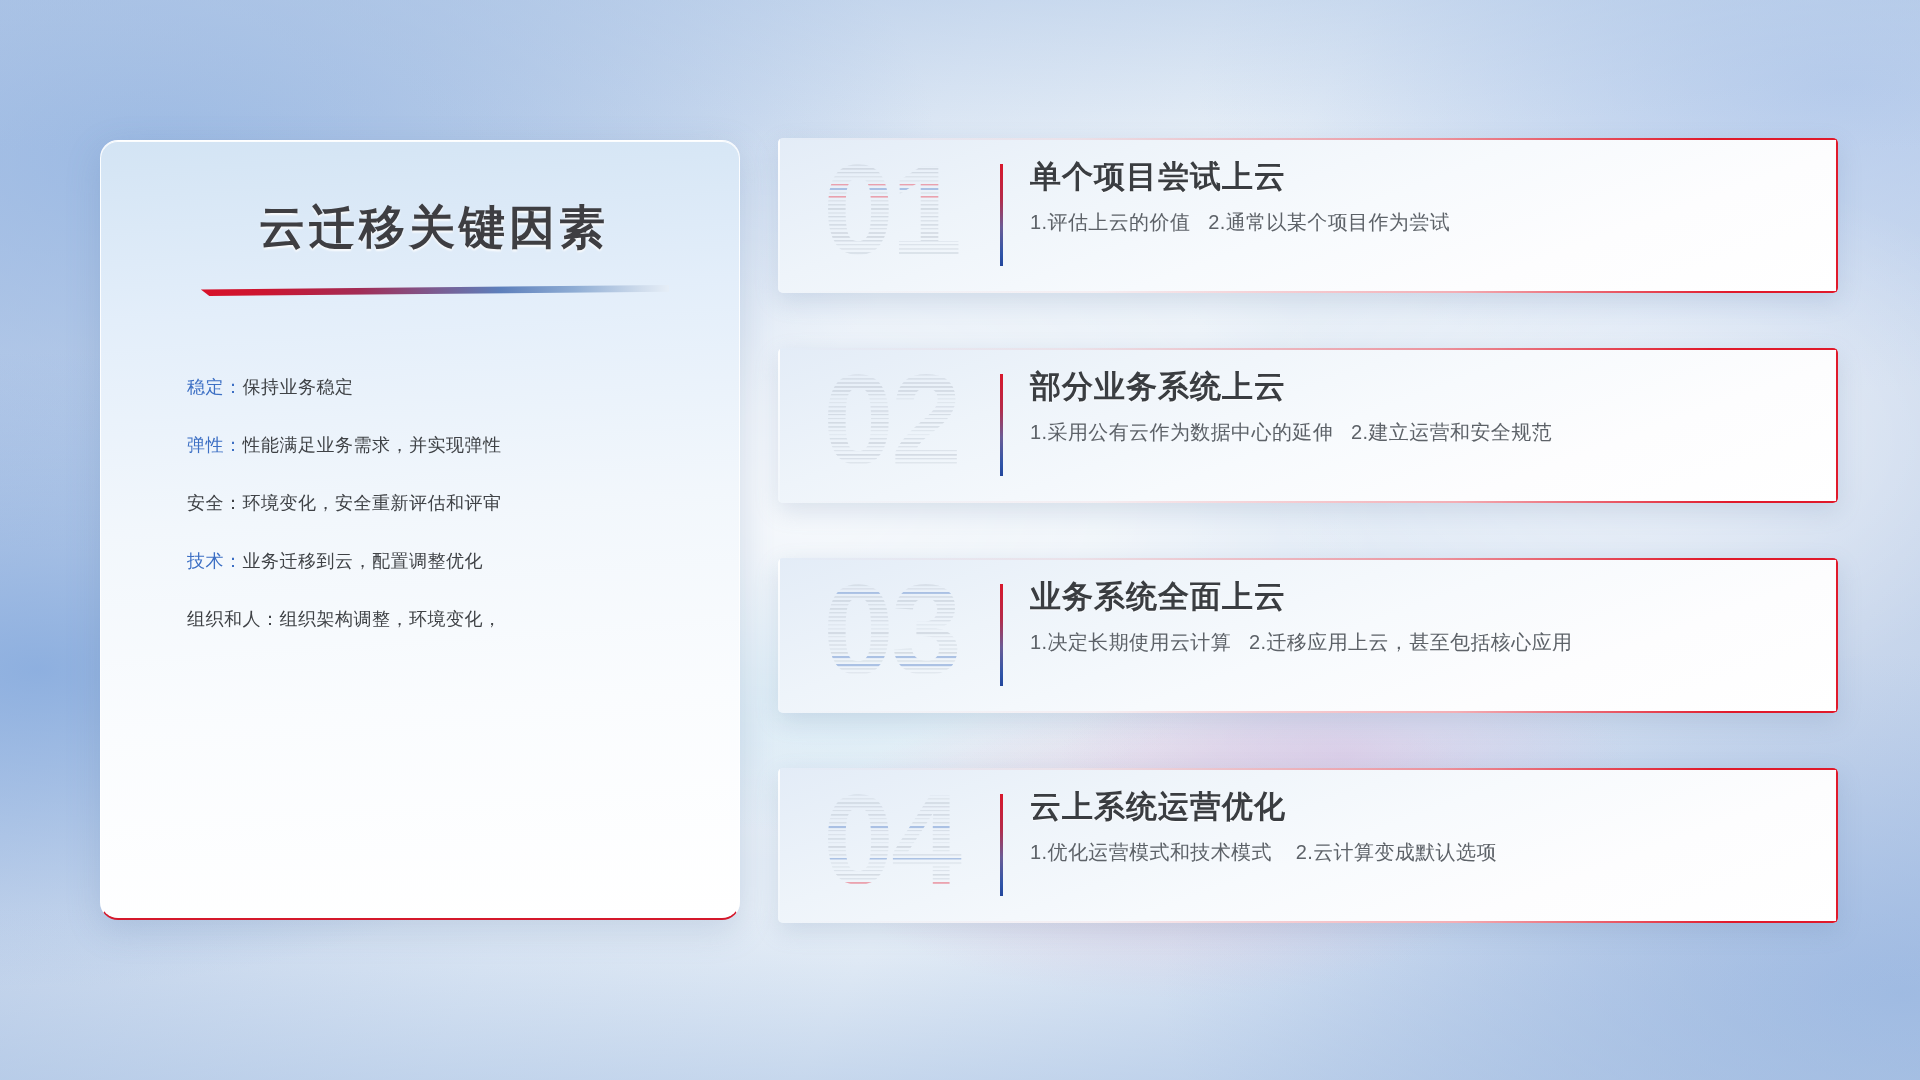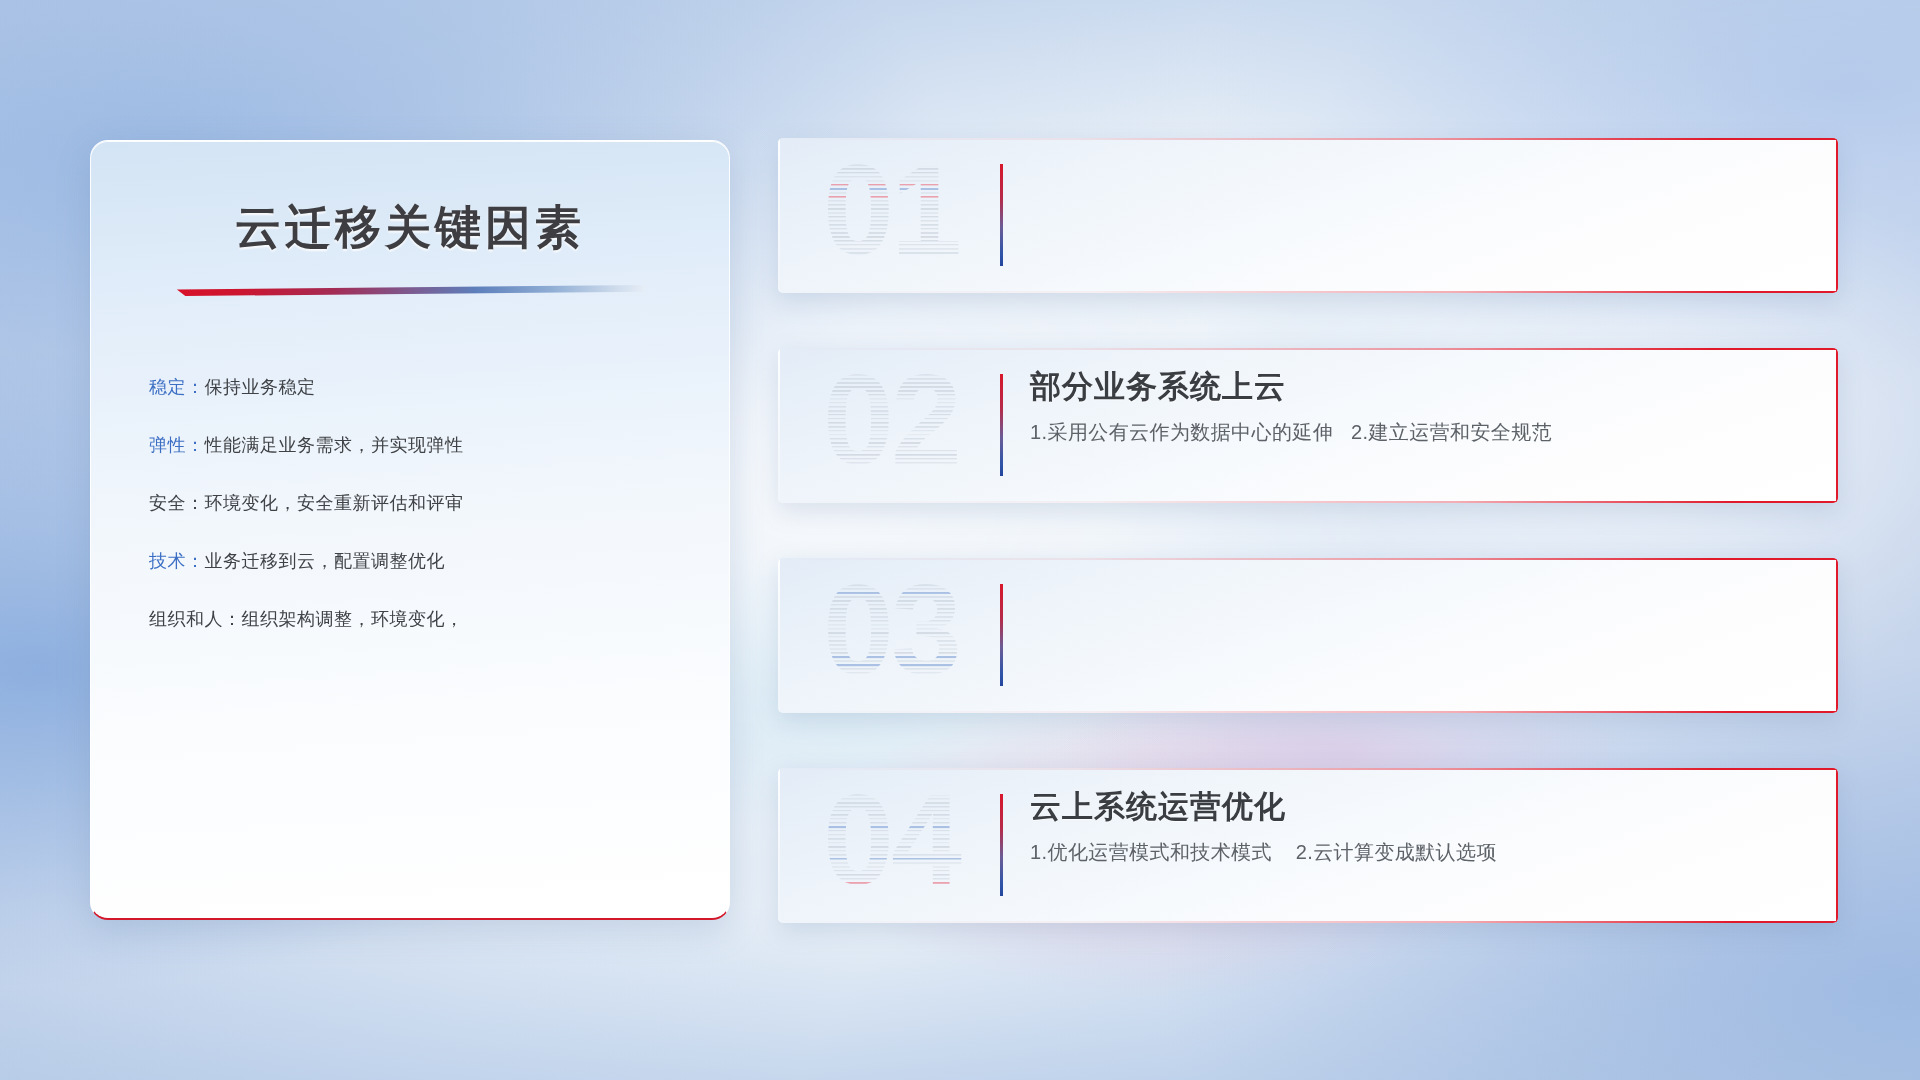--- a/index.html
+++ b/index.html
@@ -42,27 +42,28 @@
   }
   .bg-c1{
     background:radial-gradient(ellipse 24% 18% at 44% 64%, rgba(185,221,238,.55) 0%, rgba(185,221,238,0) 74%);
   }
   .bg-v{
     background:linear-gradient(180deg, rgba(171,196,229,.45) 0%, rgba(171,196,229,0) 14%, rgba(171,196,229,0) 84%, rgba(163,190,226,.5) 100%);
   }
 
   
   #left-panel{
-    position:absolute; left:90px; top:140px; width:640px; height:780px;
+    position:absolute; left:100px; top:140px; width:640px; height:780px;
     border-radius:18px;
     background:linear-gradient(176deg,#d3e4f4 0%,#e3eefa 22%,#f2f7fc 48%,#fafcfe 72%,#ffffff 100%);
     border:1px solid rgba(255,255,255,.92);
     border-bottom:2.5px solid #d4182b;
     box-shadow:0 10px 34px rgba(92,125,170,.22), inset 0 1px 0 rgba(255,255,255,.9);
     overflow:hidden;
+    padding-left:28px;
   }
   #panel-title{
     margin:56px 0 0 0;
     text-align:center;
     font-size:46px;
     font-weight:bold;
     letter-spacing:4px;
     color:#3e3e42;
     text-shadow:0 2px 2px rgba(255,255,255,.9), 0 1px 0 rgba(0,0,0,.12);
   }
@@ -224,20 +225,24 @@
             <rect x="0" y="98.0" width="190" height="2.2" fill="#b9c2cd" opacity="0.37"></rect>
             <rect x="0" y="102.0" width="190" height="2.0" fill="#b9c2cd" opacity="0.43"></rect>
             <rect x="0" y="106.0" width="190" height="1.6" fill="#b9c2cd" opacity="0.42"></rect>
             <rect x="0" y="110.0" width="190" height="1.5" fill="#b9c2cd" opacity="0.46"></rect>
             <rect x="0" y="114.0" width="190" height="2.1" fill="#b9c2cd" opacity="0.23"></rect>
             <rect x="0" y="118.0" width="190" height="1.9" fill="#7fa0d6" opacity="0.60"></rect>
           </g>
         </svg>
       </div>
       <div class="divider"></div>
+      <div class="card-text">
+        <div class="card-title">单个项目尝试上云</div>
+        <div class="card-sub">1.评估上云的价值   2.通常以某个项目作为尝试</div>
+      </div>
     </div>
     <div class="card">
       <div class="edge-t"></div>
       <div class="edge-b"></div>
       <div class="edge-l"></div>
       <div class="edge-r"></div>
       <div class="ghost-num">
         <svg viewBox="0 0 190 125" xmlns="http://www.w3.org/2000/svg" preserveAspectRatio="xMidYMid meet">
           <defs>
             <mask id="gm2">
@@ -332,20 +337,24 @@
             <rect x="0" y="98.0" width="190" height="1.5" fill="#b9c2cd" opacity="0.24"></rect>
             <rect x="0" y="102.0" width="190" height="2.2" fill="#b9c2cd" opacity="0.31"></rect>
             <rect x="0" y="106.0" width="190" height="1.8" fill="#b9c2cd" opacity="0.37"></rect>
             <rect x="0" y="110.0" width="190" height="2.0" fill="#b9c2cd" opacity="0.35"></rect>
             <rect x="0" y="114.0" width="190" height="2.1" fill="#b9c2cd" opacity="0.37"></rect>
             <rect x="0" y="118.0" width="190" height="1.6" fill="#b9c2cd" opacity="0.26"></rect>
           </g>
         </svg>
       </div>
       <div class="divider"></div>
+      <div class="card-text">
+        <div class="card-title">业务系统全面上云</div>
+        <div class="card-sub">1.决定长期使用云计算   2.迁移应用上云，甚至包括核心应用</div>
+      </div>
     </div>
     <div class="card">
       <div class="edge-t"></div>
       <div class="edge-b"></div>
       <div class="edge-l"></div>
       <div class="edge-r"></div>
       <div class="ghost-num">
         <svg viewBox="0 0 190 125" xmlns="http://www.w3.org/2000/svg" preserveAspectRatio="xMidYMid meet">
           <defs>
             <mask id="gm4">

